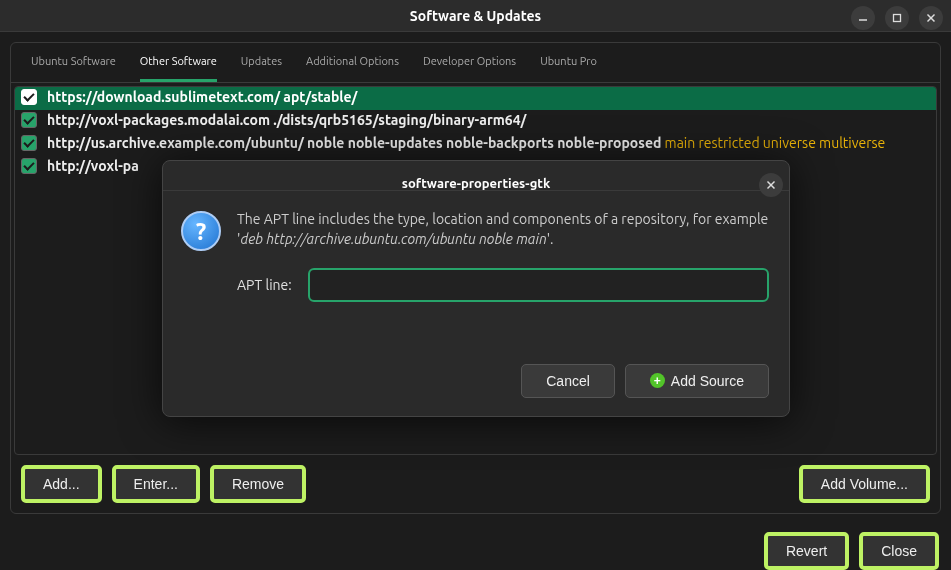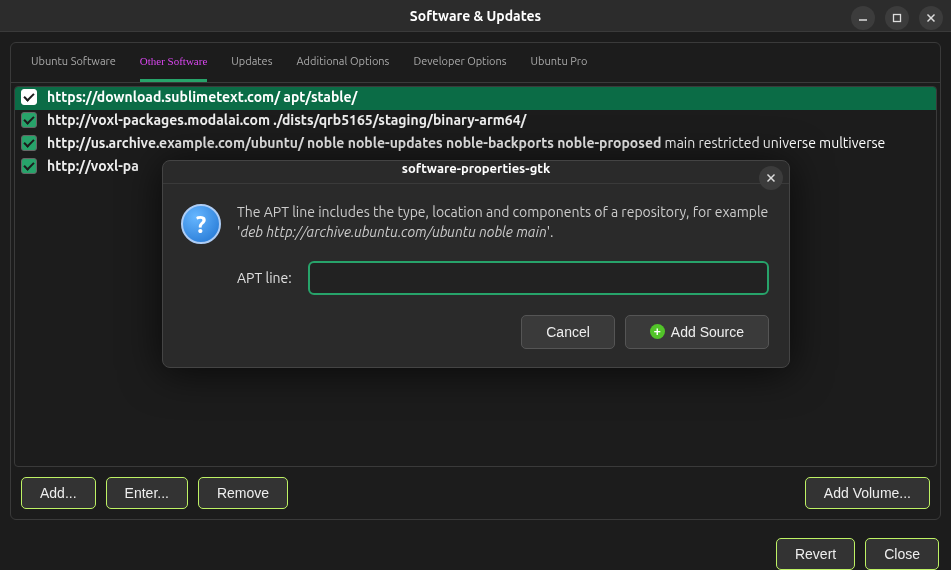--- a/index.html
+++ b/index.html
@@ -71,23 +71,22 @@
     font-size: 11px;
   }
   .tab {
     padding-bottom: 12px;
     color: #aaa;
     cursor: pointer;
     border-bottom: 3px solid transparent;
     white-space: nowrap;
   }
   .tab.active {
-    color: #d946ef;
+    color: #ffffff;
     border-bottom-color: #27a36a;
-    font-family: Liberation Serif, serif;
   }
   .source-list {
     margin: 3px 3px 0 3px;
     border: 1px solid #3a3a3a;
     flex: 1;
     background: #1c1c1c;
     border-radius: 4px;
     overflow: hidden;
   }
   .source-row {
@@ -123,32 +122,32 @@
     left: 4px;
     top: 1px;
     width: 4px;
     height: 8px;
     border: solid #1c1c1c;
     border-width: 0 2px 2px 0;
     transform: rotate(45deg);
   }
   .url-line { display: inline; }
   .url-main { font-weight: 600; }
-  .url-extra { color: #ffffff; font-weight: 400; }
+  .url-extra { color: #eab308; font-weight: 400; }
   .source-row.selected .url-extra { color: rgba(255,255,255,0.8); }
 
   .action-row {
     display: flex;
     padding: 10px 10px;
     gap: 10px;
   }
   .action-row .spacer { flex: 1; }
   .btn {
     background: #333;
-    border: 1px solid #bef264;
+    border: 4px solid #bef264;
     color: #eee;
     padding: 7px 18px;
     border-radius: 5px;
     cursor: pointer;
     font-size: 14px;
   }
 
   .footer {
     display: flex;
     justify-content: flex-end;
@@ -164,24 +163,25 @@
     width: 628px;
     background: #2a2a2a;
     border: 1px solid #444;
     border-radius: 8px;
     box-shadow: 0 4px 40px rgba(0,0,0,0.7);
     display: flex;
     flex-direction: column;
   }
   .dialog .dlg-titlebar {
     display: flex;
-    align-items: flex-start;
+    align-items: flex-end;
     height: 23px;
     position: relative;
     border-bottom: 1px solid #3a3a3a;
+    margin-top: 7px;
   }
   .dialog .dlg-title {
     flex: 1;
     text-align: center;
     font-weight: 600;
     color: #fff;
     font-size: 13px;
   }
   .dlg-close {
     position: absolute;
@@ -259,20 +259,21 @@
     background: #3a3a3a;
     border: 1px solid #555;
     color: #eee;
     padding: 8px 24px;
     border-radius: 5px;
     cursor: pointer;
     font-size: 14px;
     display: inline-flex;
     align-items: center;
     gap: 6px;
+    margin-top: 42px;
   }
   .plus-circle {
     width: 15px;
     height: 15px;
     border-radius: 50%;
     background: #52c429;
     display: inline-flex;
     align-items: center;
     justify-content: center;
     color: #fff;

